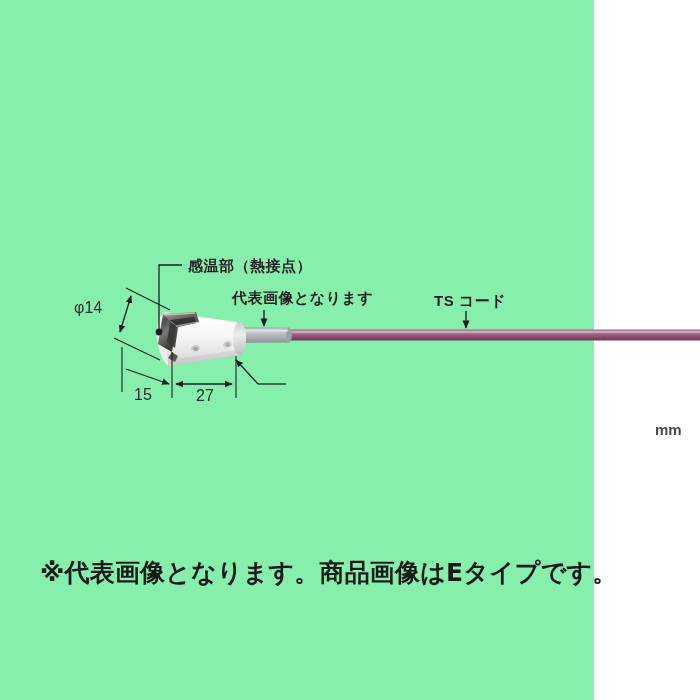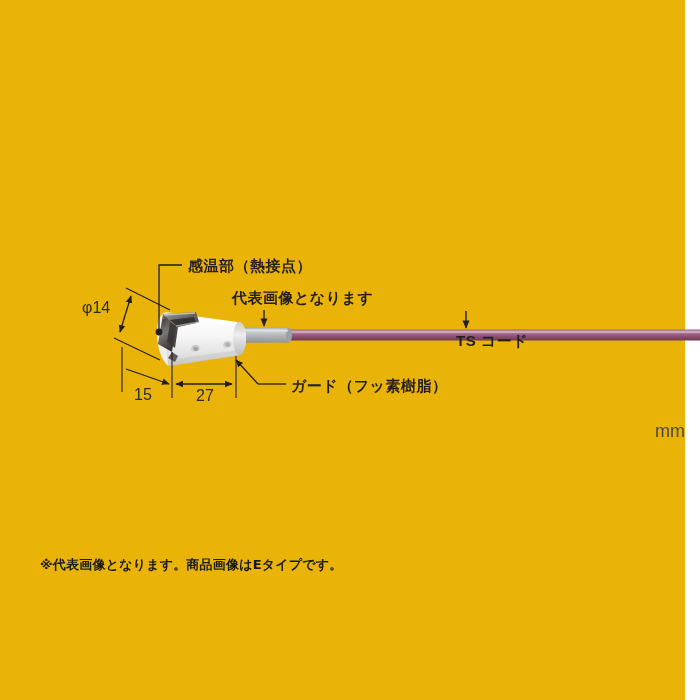--- a/index.html
+++ b/index.html
@@ -12,23 +12,23 @@
     height: 700px;
     position: relative;
     overflow: hidden;
     font-family: "Liberation Sans", "DejaVu Sans", sans-serif;
     color: #231f20;
   }
 
   #stage {
     position: absolute;
     left: 0; top: 0;
-    width: 685px;
+    width: 594px;
     height: 700px;
-    background: #eab308;
+    background: #86efac;
   }
 
   .art {
     position: absolute;
     left: 0; top: 0;
     width: 700px;
     height: 700px;
   }
 
   
@@ -51,42 +51,42 @@
     letter-spacing: 0.5px;
   }
   .lbl-dim {
     font-family: "Liberation Sans", "DejaVu Sans", sans-serif;
     font-size: 16px;
     font-weight: 400;
     color: #2b2b2b;
   }
   .lbl-unit {
     font-family: "Liberation Sans", "DejaVu Sans", sans-serif;
-    font-size: 18px;
-    font-weight: 400;
+    font-size: 15px;
+    font-weight: 700;
     color: #4a4a4a;
   }
 
   #label-sensing  { left: 188px; top: 259px; }
   #label-tube     { left: 232px; top: 291px; }
-  #label-ts       { left: 456px; top: 293px; margin-top: 40px; }
+  #label-ts       { left: 434px; top: 293px; }
   #label-guard    { left: 291px; top: 379px; }
 
-  #dim-phi14 { left: 82px;  top: 300px; text-align: right; }
+  #dim-phi14 { left: 74px;  top: 300px; text-align: right; }
   #dim-13    { left: 134px; top: 387px; }
   #dim-24    { left: 196px; top: 388px; }
   #unit-mm   { left: 655px; top: 422px; }
 
   
   #disclaimer {
     position: absolute;
     left: 40px;
     top: 556px;
     font-family: "DejaVu Sans", "Liberation Sans", sans-serif;
-    font-size: 13px;
+    font-size: 25px;
     font-weight: 700;
     color: #1a1a1a;
     white-space: nowrap;
     letter-spacing: 0.2px;
   }
 </style>
 </head>
 <body>
 
 <div id="stage">
@@ -231,21 +231,20 @@
       <line x1="176" y1="384" x2="232" y2="384" stroke="#231f20" stroke-width="1.3" marker-start="url(#arrowStart)" marker-end="url(#arrowEnd)"></line>
     </g>
   </svg>
 
   <div class="lbl lbl-jp" id="label-sensing">感温部（熱接点）</div>
 
   <div class="lbl lbl-jp" id="label-tube">代表画像となります</div>
 
   <div class="lbl lbl-ts" id="label-ts">TS コード</div>
 
-  <div class="lbl lbl-jp" id="label-guard">ガード（フッ素樹脂）</div>
 
   <div class="lbl lbl-dim" id="dim-phi14">φ14</div>
 
   <div class="lbl lbl-dim" id="dim-13">15</div>
 
   <div class="lbl lbl-dim" id="dim-24">27</div>
 
   <div class="lbl lbl-unit" id="unit-mm">mm</div>
 
   <div id="disclaimer">※代表画像となります。商品画像はEタイプです。</div>

